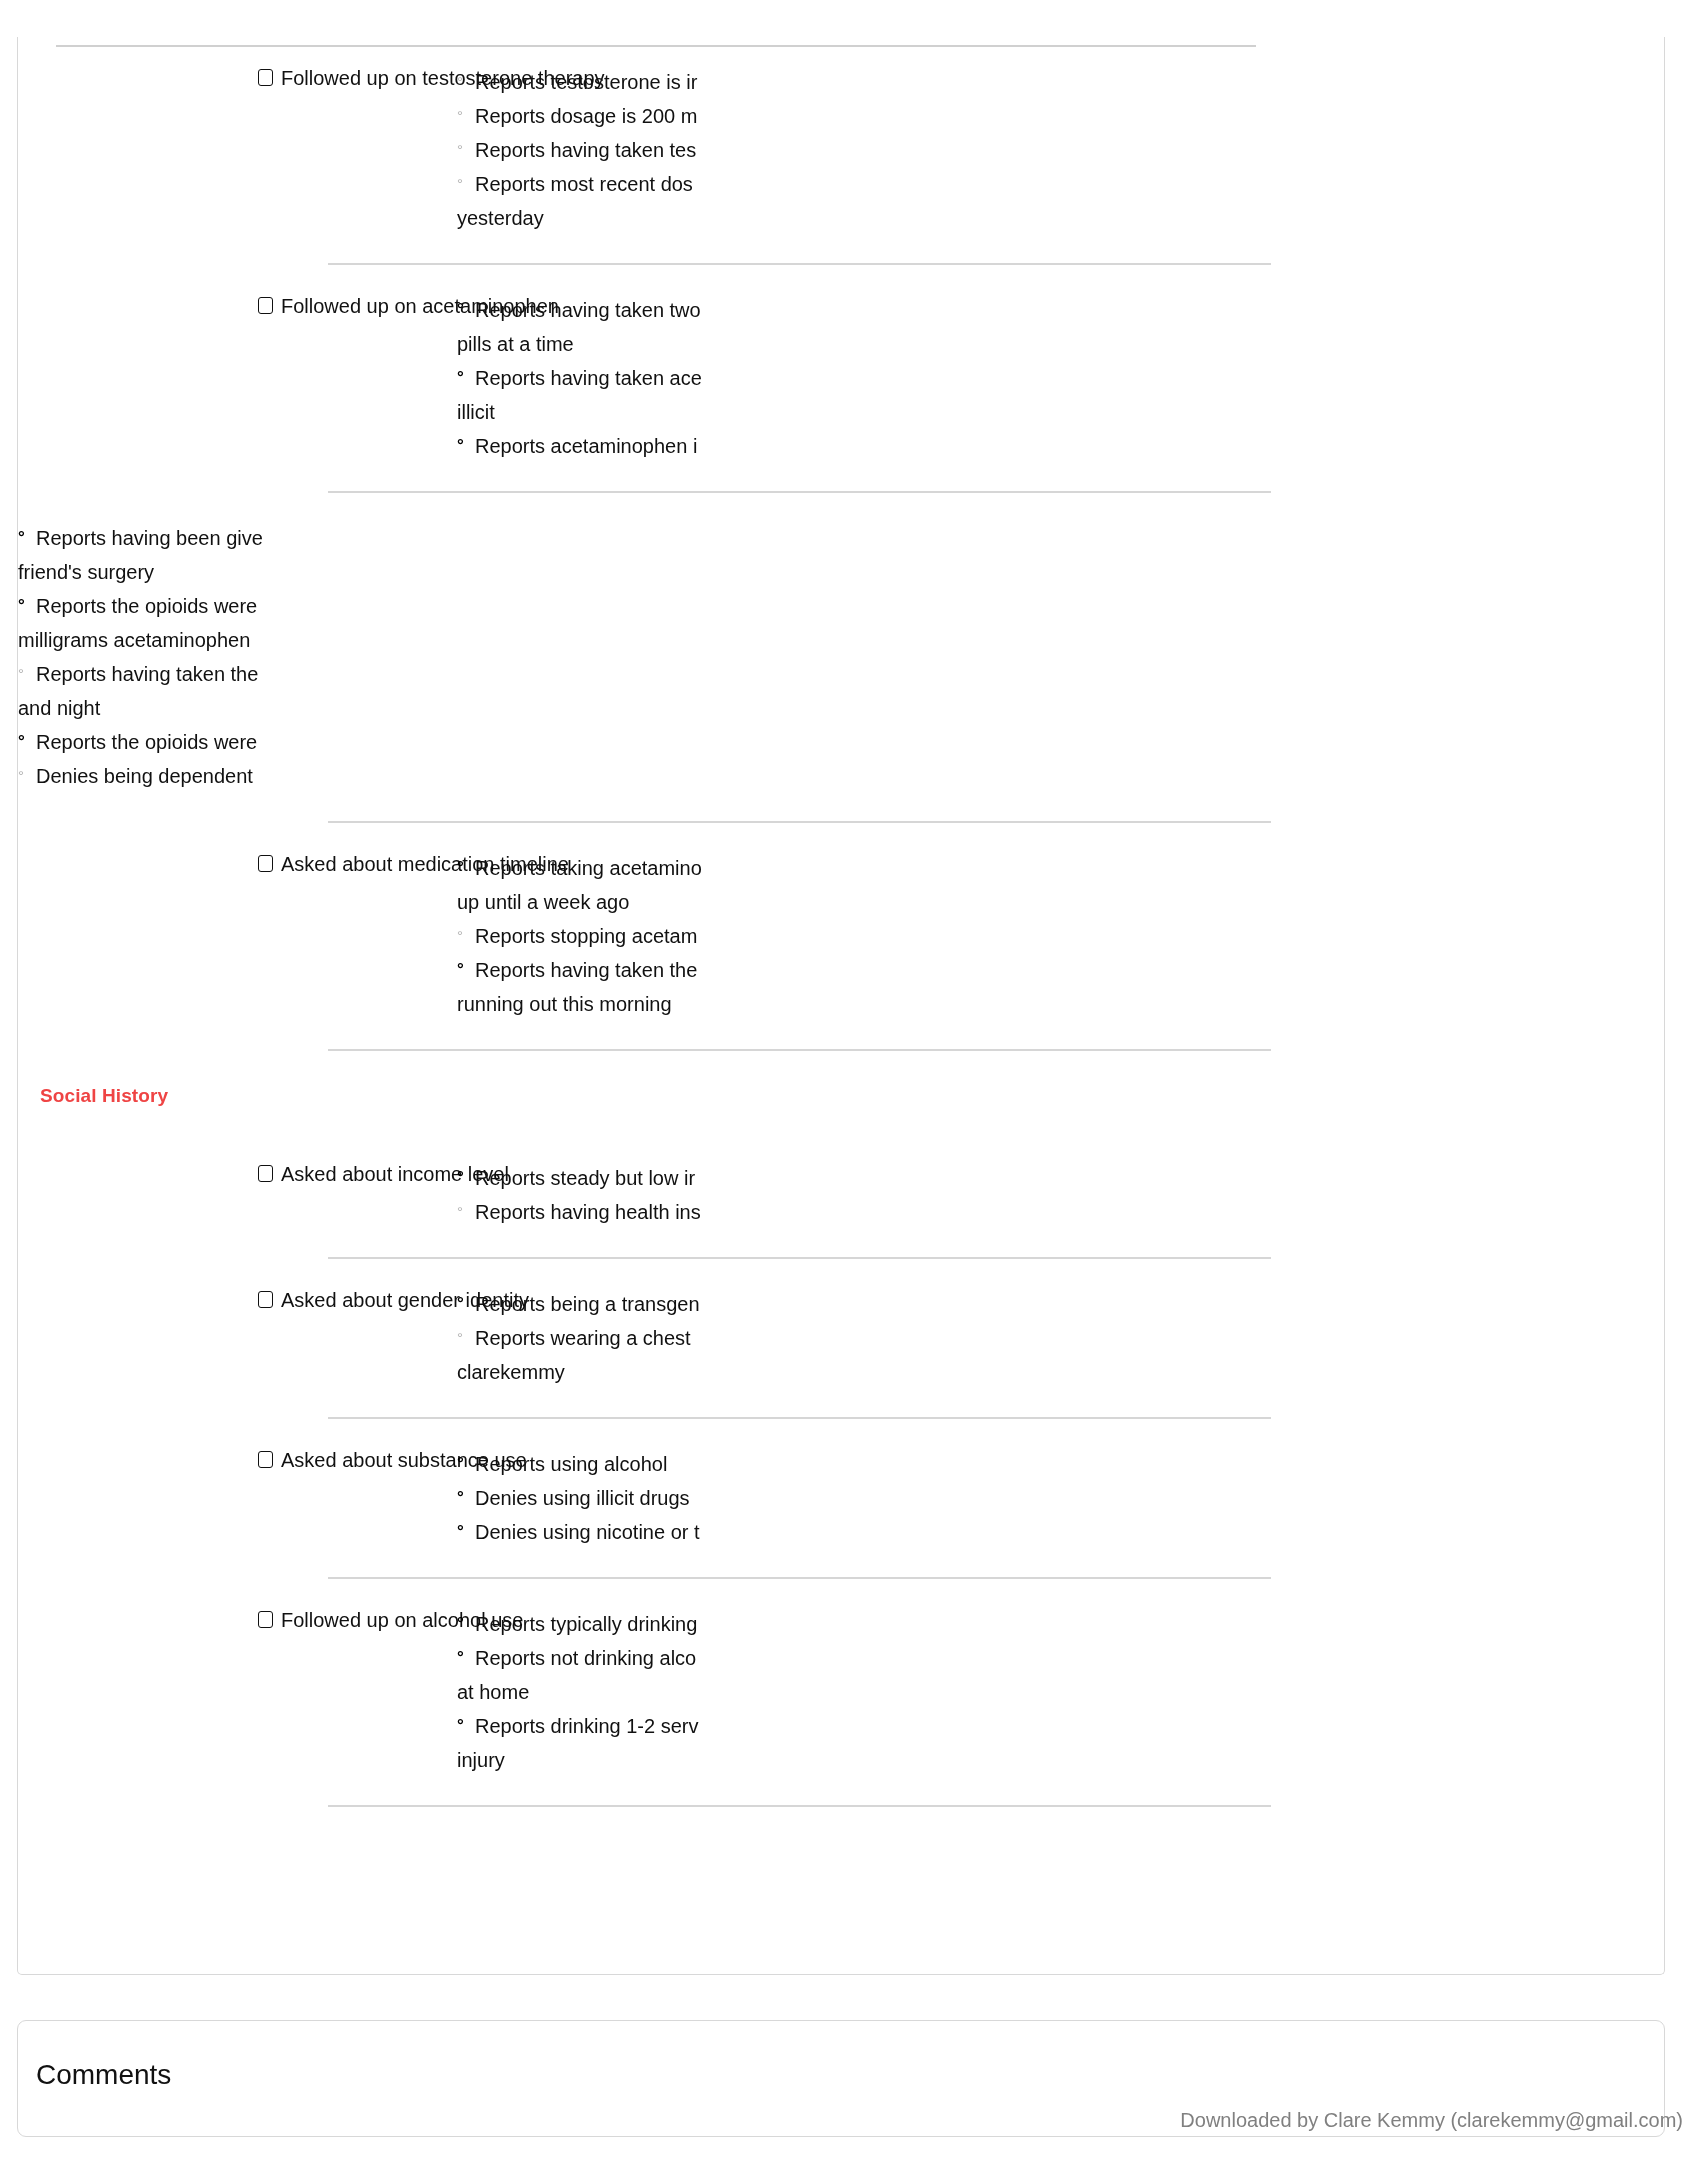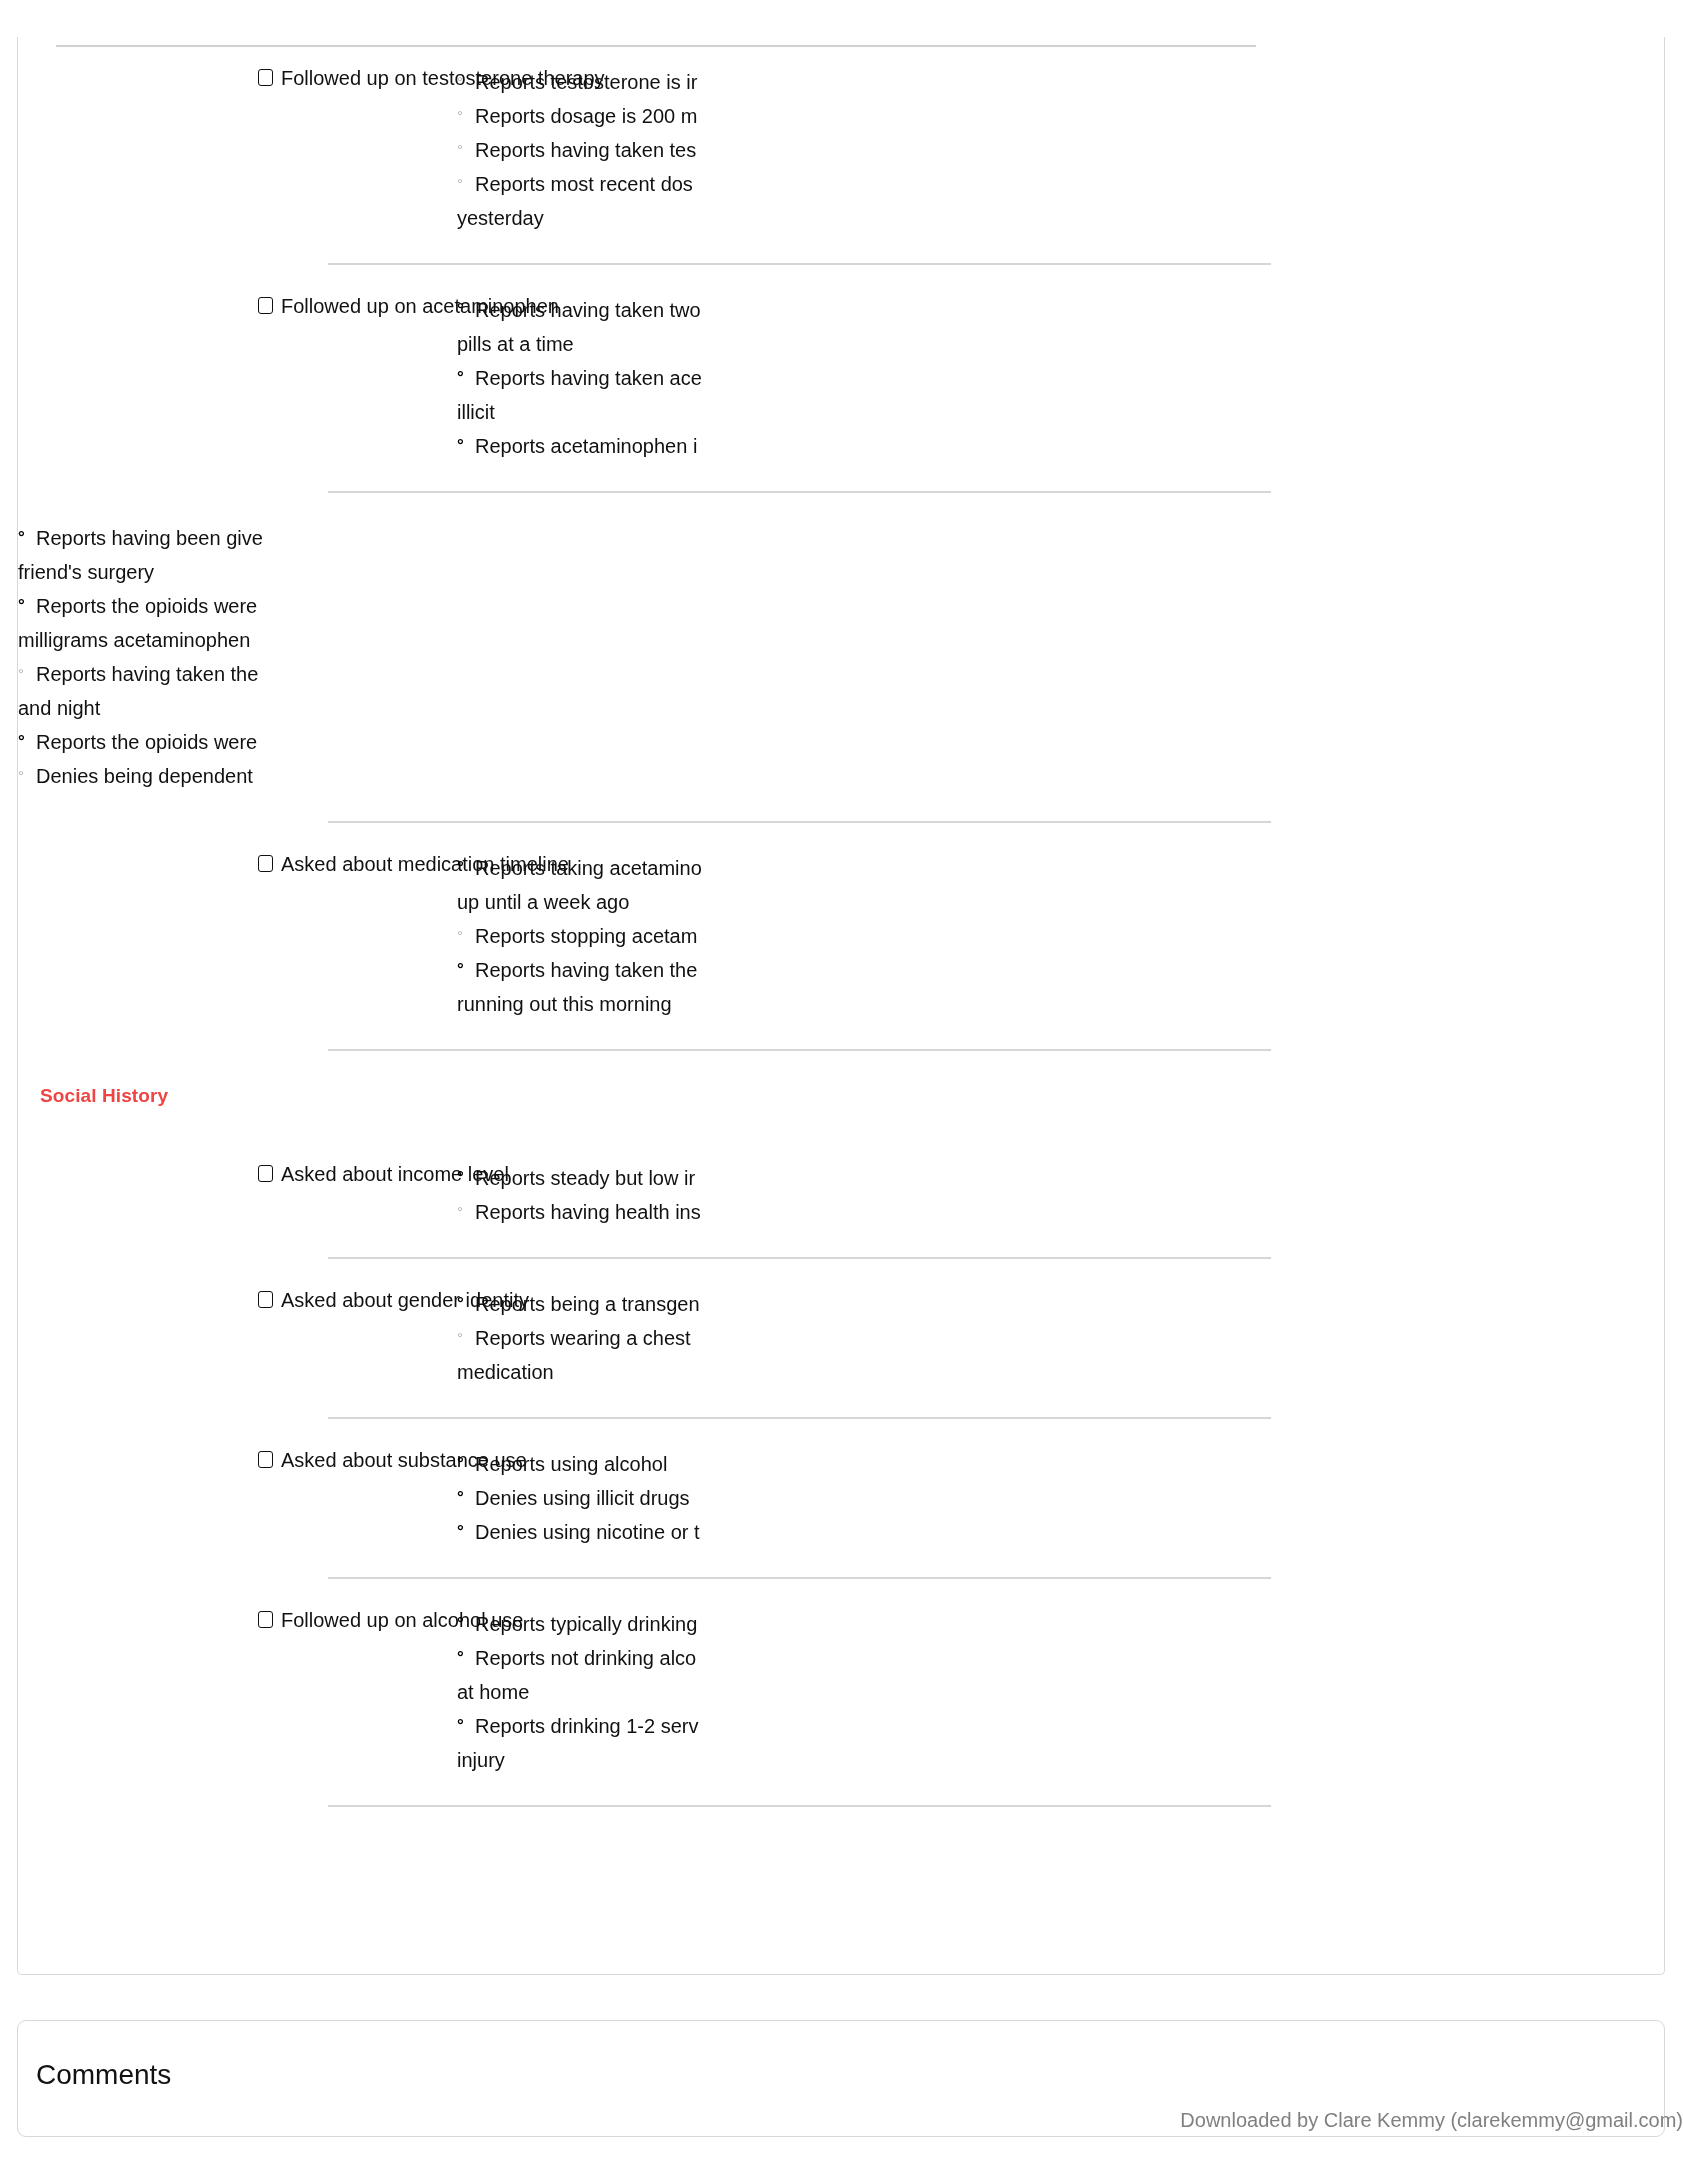--- a/index.html
+++ b/index.html
@@ -270,21 +270,21 @@
             <div class="item">
               <div class="item-inner">
                 <div class="left-col">
                   <div class="label-line">
                     <span class="checkbox"></span>
                     <span class="label-text">Asked about gender identity</span>
                   </div>
                 </div>
                 <div class="right-col">
                   <div class="finding strong"><span class="bullet">°</span><span>Reports being a transgen</span></div>
-                  <div class="finding faint"><span class="bullet">°</span><span>Reports wearing a chest</span><span class="wrapline">medication</span></div>
+                  <div class="finding faint"><span class="bullet">°</span><span>Reports wearing a chest</span><span class="wrapline">clarekemmy</span></div>
                 </div>
                 <div class="item-divider"></div>
               </div>
             </div>
             <div class="item">
               <div class="item-inner">
                 <div class="left-col">
                   <div class="label-line">
                     <span class="checkbox"></span>
                     <span class="label-text">Asked about substance use</span>

